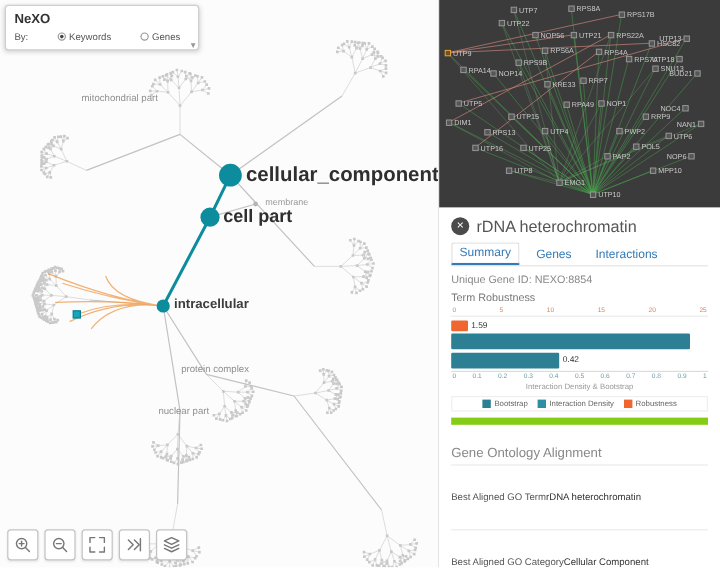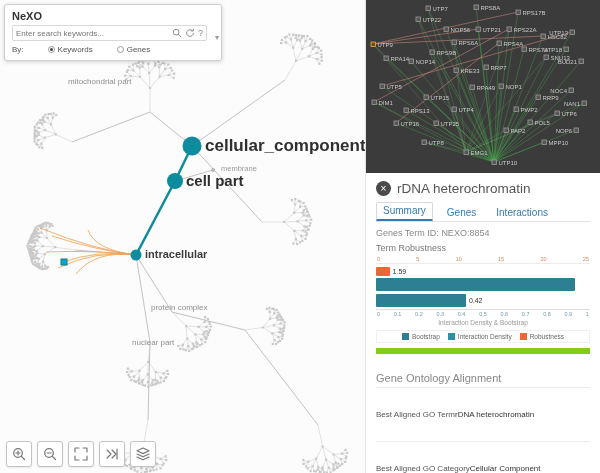--- a/index.html
+++ b/index.html
@@ -6,21 +6,21 @@
   body{margin:0;font-family:"Liberation Sans",sans-serif;background:#fff}
   .app{width:600px;height:473px;display:flex;background:#fff;overflow:hidden;position:relative}
 
   
   .left-panel{width:366px;height:473px;position:relative;background:#fcfcfc;border-right:1px solid #e3e3e3;flex:none;overflow:hidden}
   #tree-svg{position:absolute;left:0;top:0}
   #tree-labels{position:absolute;left:0;top:0;width:100%;height:100%}
   .tree-label{position:absolute;white-space:nowrap;line-height:1;cursor:pointer}
 
   
-  .search-card{position:absolute;top:4px;left:4px;width:218px;background:#fff;border:1px solid #cfcfcf;border-radius:3px;box-shadow:0 1px 4px rgba(0,0,0,.18);padding:5px 14px 6px 7px;z-index:5}
+  .search-card{position:absolute;top:4px;left:4px;width:162px;background:#fff;border:1px solid #cfcfcf;border-radius:3px;box-shadow:0 1px 4px rgba(0,0,0,.18);padding:5px 14px 6px 7px;z-index:5}
   .search-title{font-size:11px;font-weight:bold;color:#333;margin-bottom:3px}
   .search-row{display:flex;align-items:center;border:1px solid #d8d8d8;border-radius:2px;padding:2px 3px;gap:3px;background:#fff}
   .search-row input{border:none;outline:none;flex:1;font-size:8px;color:#555;min-width:0;font-family:inherit;background:transparent}
   .sicon{color:#8a8a8a;cursor:pointer;display:flex;align-items:center;font-size:9px}
   .sicon svg{stroke:#8a8a8a;fill:none;stroke-width:1.2}
   .search-caret{position:absolute;right:2px;top:28px;font-size:8px;color:#999;cursor:pointer}
   .radio-row{display:flex;align-items:center;gap:24px;margin-top:4px;font-size:8px;color:#555}
   .radio-row label{display:flex;align-items:center;cursor:pointer}
   .radio{width:7px;height:7px;border:1px solid #999;border-radius:50%;display:inline-block;margin-right:3px;position:relative;background:#fff}
   .radio.checked::after{content:"";position:absolute;left:1px;top:1px;right:1px;bottom:1px;background:#444;border-radius:50%}
@@ -88,36 +88,20 @@
         <span class="tree-label" style="left: 205px; top: 137px; font-size: 17px; color: rgb(47, 47, 47); font-weight: 600;">cellular_component</span>
         <span class="tree-label" style="left: 186px; top: 173px; font-size: 15px; color: rgb(47, 47, 47); font-weight: 600;">cell part</span>
         <span class="tree-label" style="left: 221px; top: 165px; font-size: 7.5px; color: rgb(154, 154, 154);">membrane</span>
         <span class="tree-label" style="left: 145px; top: 249px; font-size: 11px; color: rgb(60, 60, 60); font-weight: 600;">intracellular</span>
         <span class="tree-label" style="left: 151px; top: 304px; font-size: 8px; color: rgb(143, 143, 143);">protein complex</span>
         <span class="tree-label" style="left: 132px; top: 339px; font-size: 8px; color: rgb(143, 143, 143);">nuclear part</span>
       </div>
 
     <div class="search-card">
       <div class="search-title">NeXO</div>
-      <div class="search-row">
-        <input placeholder="Enter search keywords..." style="">
-        <span class="sicon">
-          <svg width="10" height="10" viewBox="0 0 12 12">
-              <circle cx="5" cy="5" r="3.4"></circle>
-              <line x1="7.6" y1="7.6" x2="11" y2="11"></line>
-            </svg>
-        </span>
-        <span class="sicon">
-          <svg width="10" height="10" viewBox="0 0 12 12">
-              <path d="M10 6a4 4 0 1 1-1.2-2.8"></path>
-              <path d="M10 1v2.6H7.4"></path>
-            </svg>
-        </span>
-        <span class="sicon">?</span>
-      </div>
       <div class="search-caret">▾</div>
       <div class="radio-row">
         <span>By:</span>
         <label>
           <span class="radio checked"></span>
           <span>Keywords</span>
         </label>
         <label>
           <span class="radio"></span>
           <span>Genes</span>
@@ -318,21 +302,21 @@
       <div class="detail-header">
         <span class="close-btn">×</span>
         <h2 class="detail-title">rDNA heterochromatin</h2>
       </div>
       <div class="tabs" id="tabs">
           <span class="tab active">Summary</span>
           <span class="tab">Genes</span>
           <span class="tab">Interactions</span>
         </div>
       <div class="term-id">
-        <span>Genes Term ID:</span>
+        <span>Unique Gene ID:</span>
         <span>NEXO:8854</span>
       </div>
       <div class="sub-title">Term Robustness</div>
       <div id="rob-chart">
           <div class="axis top">
             <span>0</span>
             <span>5</span>
             <span>10</span>
             <span>15</span>
             <span>20</span>

